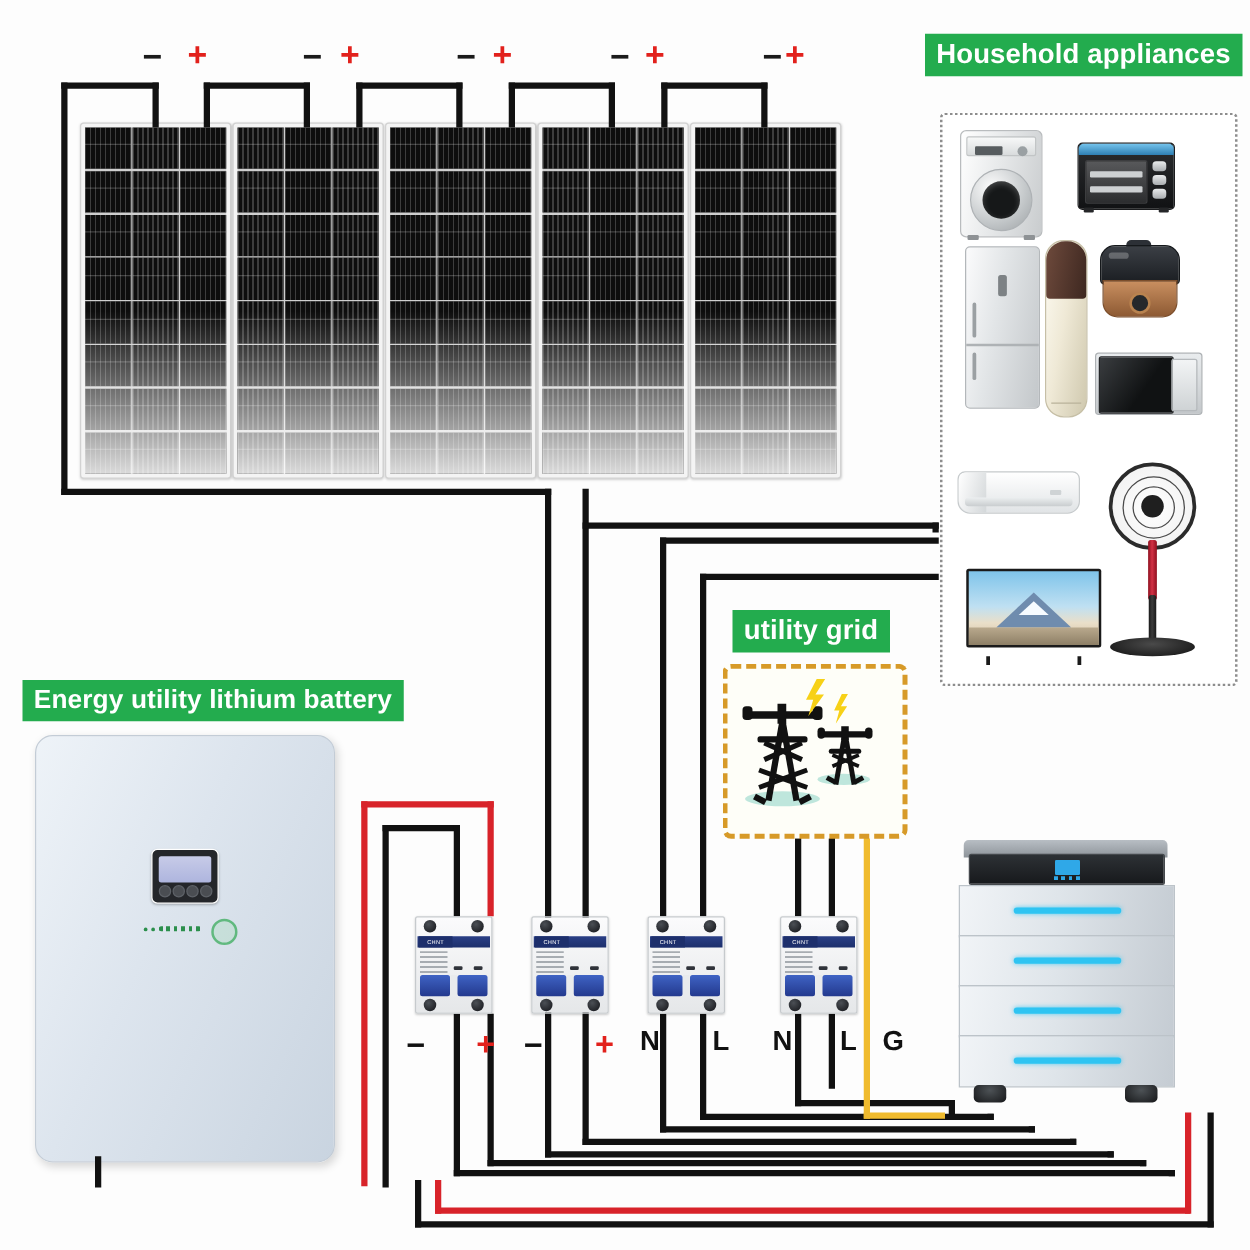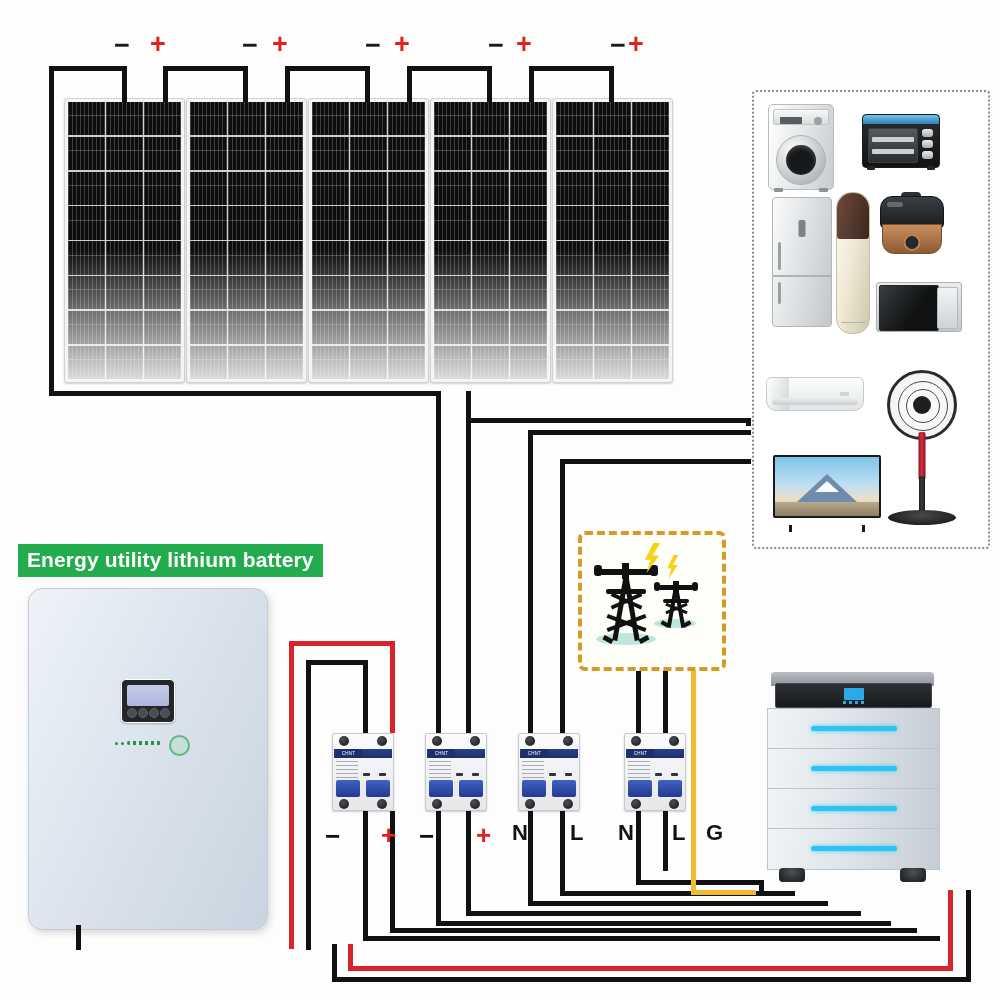--- a/index.html
+++ b/index.html
@@ -397,20 +397,21 @@
         <div class="cell"></div>
         <div class="cell"></div>
       <div class="cell"></div>
         <div class="cell"></div>
         <div class="cell"></div>
     </div>
     <div class="glare"></div>
   </div>
 
 
+  <div class="glabel" style="left:740px;top:27px;font-size:22px;">Household appliances</div>
 
   <div class="appl-box"></div>
 
   <div class="appl" style="left:768px;top:104px;width:64px;height:88px;z-index:9;">
     <div class="wm-body">
       <div class="wm-panel">
           <div class="wm-disp"></div>
           <div class="wm-knob"></div>
         </div>
       <div class="wm-door">
@@ -521,20 +522,21 @@
   </div>
 
   <div class="wr" style="left:289px;top:641px;width:5px;height:308px;"></div>
   <div class="wr" style="left:289px;top:641px;width:106px;height:5px;"></div>
   <div class="wr" style="left:390px;top:641px;width:5px;height:92px;"></div>
   <div class="w" style="left:306px;top:660px;width:5px;height:290px;"></div>
   <div class="w" style="left:306px;top:660px;width:62px;height:5px;"></div>
   <div class="w" style="left:363px;top:660px;width:5px;height:73px;"></div>
   <div class="w" style="left:76px;top:925px;width:5px;height:25px;"></div>
 
+  <div class="glabel" style="left:586px;top:488px;font-size:22px;">utility grid</div>
 
   <div class="grid-box">
 
     <div class="shadow" style="left:14px;top:98px;width:60px;height:12px;"></div>
     <div class="shadow" style="left:72px;top:84px;width:42px;height:9px;"></div>
 
     <div class="pylon" style="left:12px;top:28px;width:64px;height:78px;">
       <div class="pyl-line" style="left:2px;top:6px;width:60px;height:6px;border-radius:3px;"></div>
       <div class="pyl-line" style="left:0px;top:2px;width:8px;height:11px;border-radius:3px;"></div>
       <div class="pyl-line" style="right:0px;top:2px;width:8px;height:11px;border-radius:3px;"></div>

